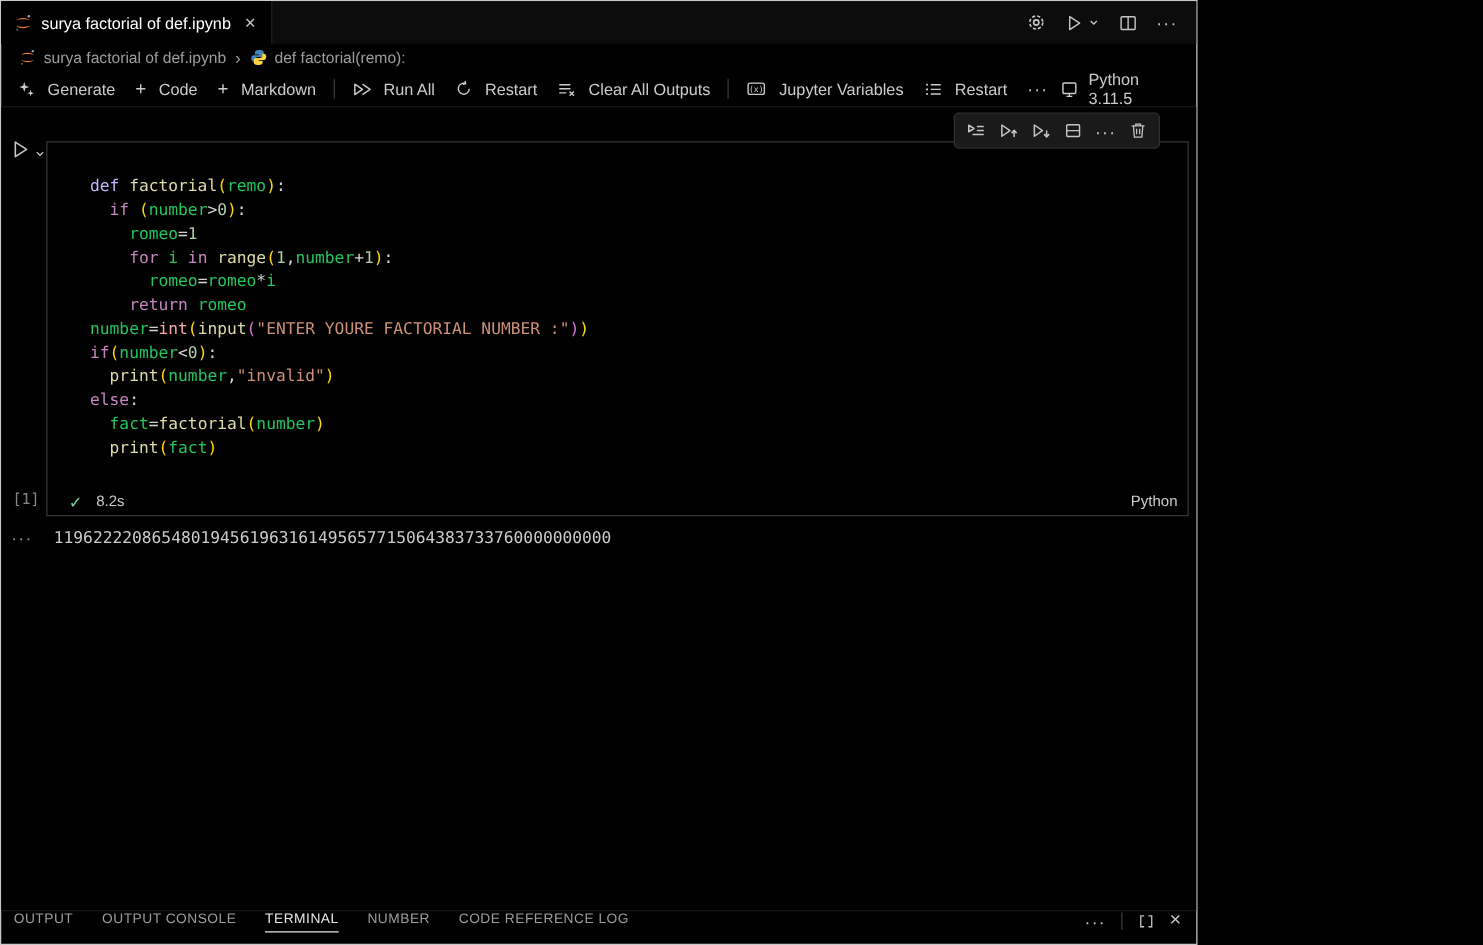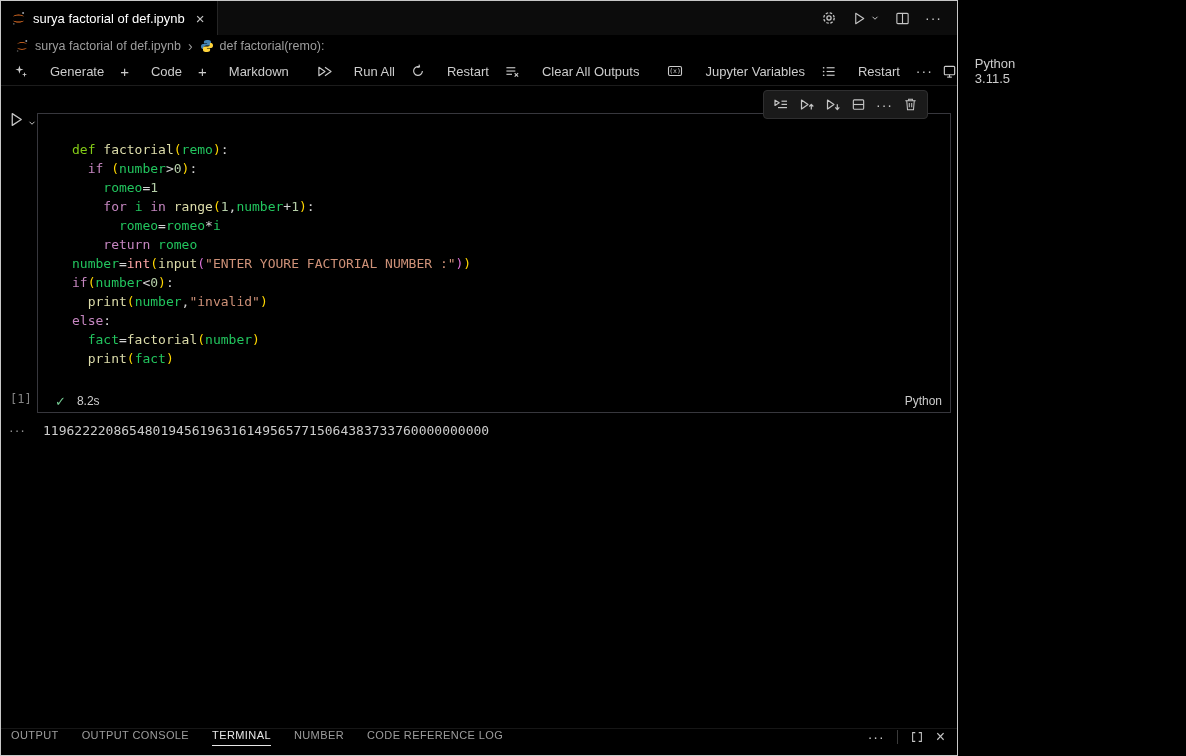--- a/index.html
+++ b/index.html
@@ -15,37 +15,37 @@
   .tab-actions { margin-left:auto; display:flex; align-items:center; gap:15px; padding-right:15px; color:#c5c5c5; }
   .icon-btn { display:flex; align-items:center; justify-content:center; color:#c5c5c5; cursor:pointer; }
   .icon-text { font-size:14px; color:#c5c5c5; line-height:1; letter-spacing:1px; }
 
   
   .breadcrumb { height:22px; display:flex; align-items:center; gap:6px; padding-left:14px; color:#9d9d9d; font-size:12.5px; flex:none; }
   .crumb-sep { color:#9d9d9d; font-size:14px; margin:0 1px; }
 
   
   .nbtoolbar { height:29px; display:flex; align-items:center; padding:0 12px 0 6px; gap:2px; flex:none; border-bottom:1px solid #1c1c1c; }
-  .tb-btn { display:flex; align-items:center; gap:22px; padding:3px 7px; color:#cccccc; font-size:13px; border-radius:4px; cursor:pointer; white-space:nowrap; }
+  .tb-btn { display:flex; align-items:center; gap:10px; padding:3px 7px; color:#cccccc; font-size:13px; border-radius:4px; cursor:pointer; white-space:nowrap; }
   .tb-divider { width:1px; height:16px; background:#3a3a3a; margin:0 5px; }
   .tb-plus { font-size:15px; color:#cccccc; line-height:1; }
-  .kernel { margin-left:auto; display:flex; align-items:center; gap:18px; color:#cccccc; font-size:13px; cursor:pointer; }
+  .kernel { margin-left:auto; display:flex; align-items:center; gap:8px; color:#cccccc; font-size:13px; cursor:pointer; }
 
   
   .notebook { flex:1; position:relative; background:#000; overflow:hidden; }
 
   .cell-toolbar { position:absolute; top:4px; right:29px; background:#1a1a1a; border:1px solid #2f2f30; border-radius:4px; display:flex; align-items:center; gap:5px; padding:3px 6px; z-index:5; }
   .cell-toolbar .icon-btn { width:21px; height:21px; }
 
   .run-btn { position:absolute; left:7px; top:25px; display:flex; align-items:flex-end; gap:2px; color:#c5c5c5; cursor:pointer; }
 
   .cell { position:absolute; left:36px; right:6px; top:27px; height:300px; border:1px solid #37373d; background:#000; }
   .code { position:absolute; inset:0 0 22px 0; padding:26px 0 0 34px; font-family:"DejaVu Sans Mono", monospace; font-size:13px; line-height:19px; white-space:pre; cursor:text; overflow:hidden; }
   .code-line { height:19px; }
-  .tk-kw  { color:#84cc16; }
+  .tk-kw  { color:#c4b5fd; }
   .tk-ctrl{ color:#c586c0; }
   .tk-fn  { color:#dcdcaa; }
   .tk-cls { color:#fca5a5;text-align:right; }
   .tk-var { color:#22c55e; }
   .tk-num { color:#b5cea8; }
   .tk-str { color:#ce9178; }
   .tk-op  { color:#d4d4d4; }
   .tk-b1  { color:#ffd700; }
   .tk-b2  { color:#da70d6; }
   .tk-txt { color:#d4d4d4; }

